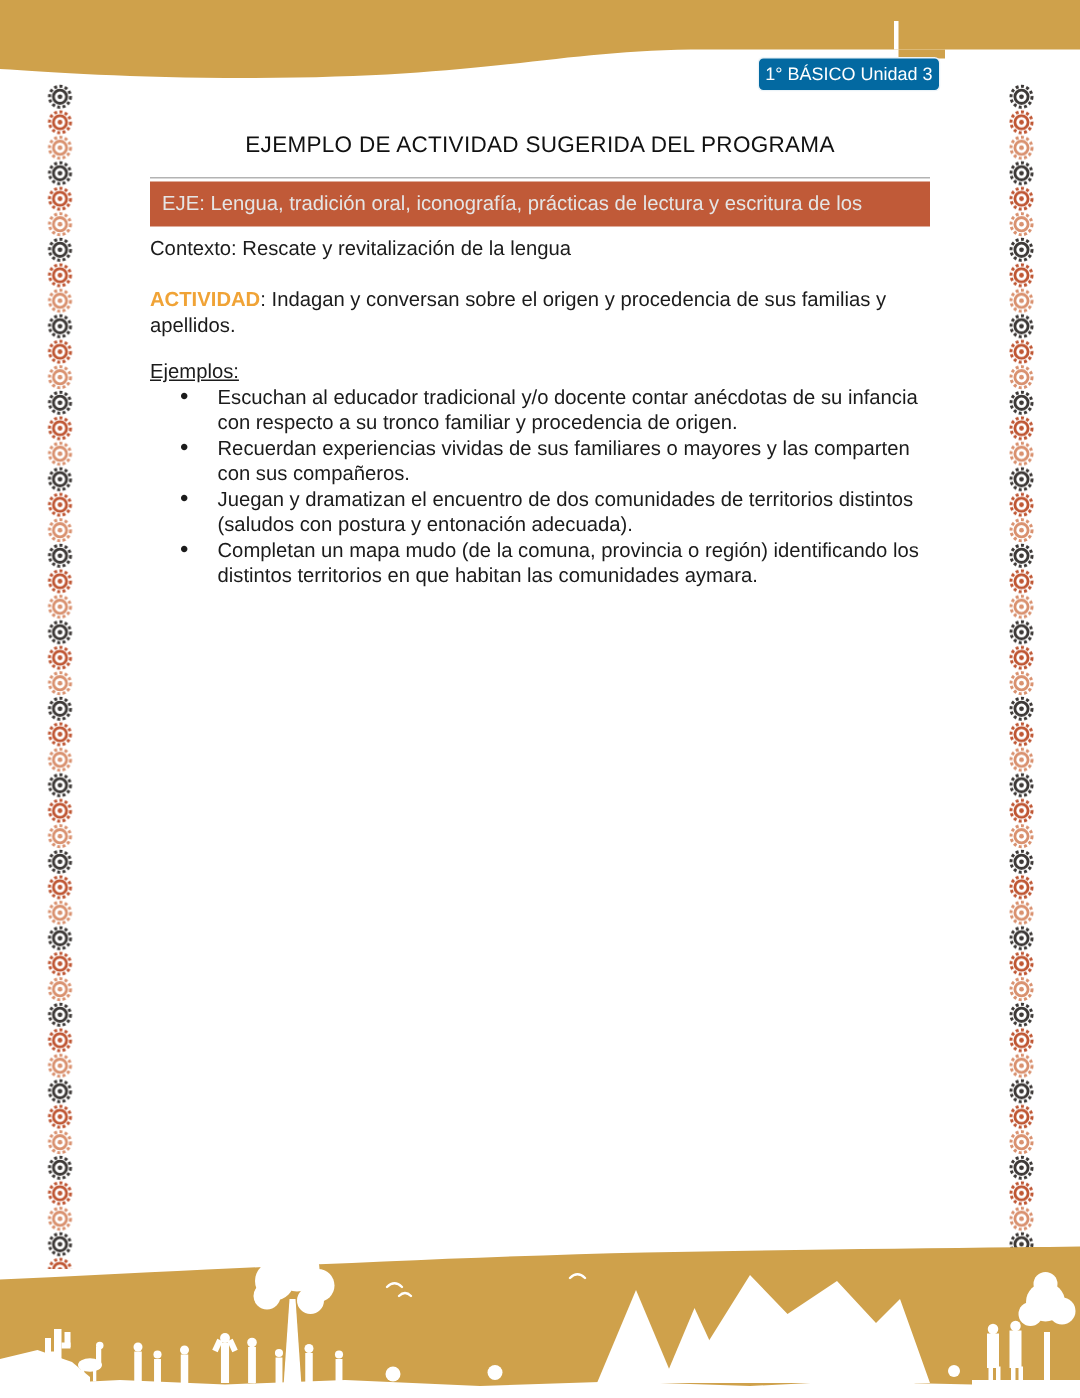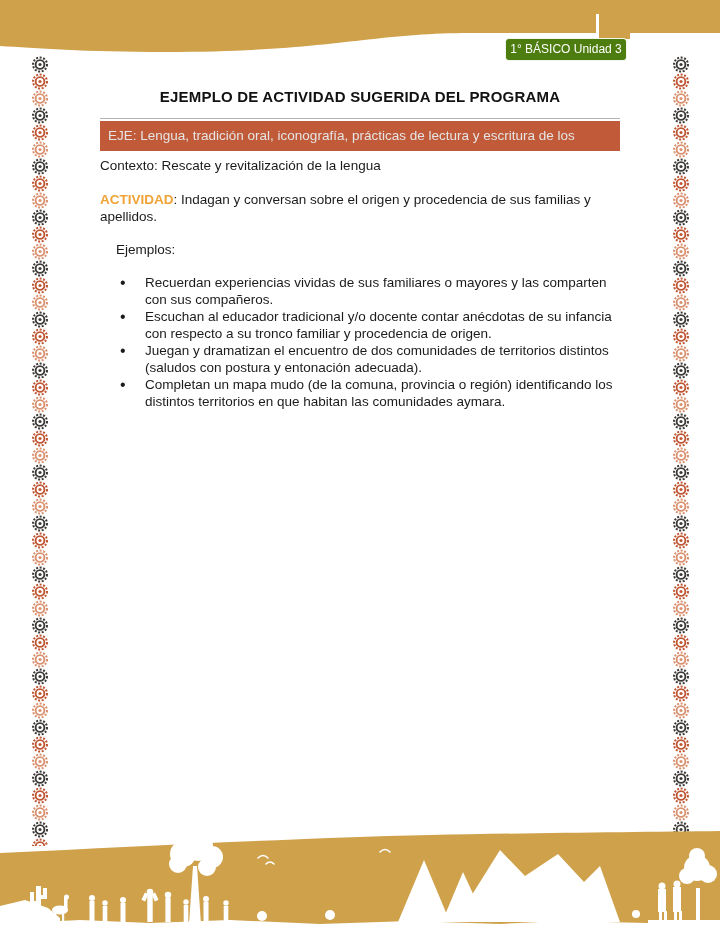--- a/index.html
+++ b/index.html
@@ -8,46 +8,46 @@
     width:720px;height:932px;
     background:#fff;
     overflow:hidden;
     font-family:"Liberation Sans", sans-serif;
     color:#1b1b1b;
   }
   .chrome{position:absolute;inset:0;pointer-events:none;}
   .unit-badge{
     position:absolute;left:505px;top:38px;width:122px;height:23px;
     box-sizing:border-box;
-    background:#4d7c0f;
+    background:#0369a1;
     border:1.5px solid rgba(255,255,255,.92);
     border-radius:4px;
     color:#fff;font-size:12px;line-height:20px;text-align:center;
     white-space:nowrap;
   }
   .content{
     position:absolute;left:100px;top:88px;width:520px;
     font-size:13.5px;line-height:17px;
   }
   .page-title{
     margin:0 0 13px;
-    font-size:15px;font-weight:bold;text-align:center;color:#111;
+    font-size:15px;font-weight:normal;text-align:center;color:#111;
     letter-spacing:.2px;
   }
   .rule{border-top:1px solid #b3b3b3;height:0;margin:0 0 2px;}
   .eje-banner{
     height:30px;box-sizing:border-box;
     background:#C05A38;color:#e5e5e5;
     padding:6px 0 0 8px;font-size:13.5px;
     margin:0 0 6px;
   }
   .contexto{margin:0 0 17px;}
   .actividad{margin:0 0 14px;}
   .act-label{color:#F0A336;font-weight:bold;}
-  .ejemplos-label{margin:16px;}
+  .ejemplos-label{margin:0;text-decoration:underline;}
   ul.ejemplos{list-style:none;margin:0;padding:0;}
   ul.ejemplos li{position:relative;padding-left:45px;margin:0;}
   ul.ejemplos li::before{
     content:"\2022";
     position:absolute;left:20px;top:0;
     font-size:16px;line-height:17px;color:#1b1b1b;
   }
 </style>
 </head>
 <body>
@@ -177,20 +177,20 @@
 
     <div class="eje-banner">EJE: Lengua, tradición oral, iconografía, prácticas de lectura y escritura de los</div>
 
     <p class="contexto">Contexto: Rescate y revitalización de la lengua</p>
 
     <p class="actividad"><span class="act-label">ACTIVIDAD</span><span>: Indagan y conversan sobre el origen y procedencia de sus familias y apellidos.</span></p>
 
     <p class="ejemplos-label">Ejemplos:</p>
 
     <ul class="ejemplos">
+      <li>Escuchan al educador tradicional y/o docente contar anécdotas de su infancia con respecto a su tronco familiar y procedencia de origen.</li>
       <li>Recuerdan experiencias vividas de sus familiares o mayores y las comparten con sus compañeros.</li>
-      <li>Escuchan al educador tradicional y/o docente contar anécdotas de su infancia con respecto a su tronco familiar y procedencia de origen.</li>
       <li>Juegan y dramatizan el encuentro de dos comunidades de territorios distintos (saludos con postura y entonación adecuada).</li>
       <li>Completan un mapa mudo (de la comuna, provincia o región) identificando los distintos territorios en que habitan las comunidades aymara.</li>
     </ul>
 
   </main>
 </div>
 
 </body></html>

